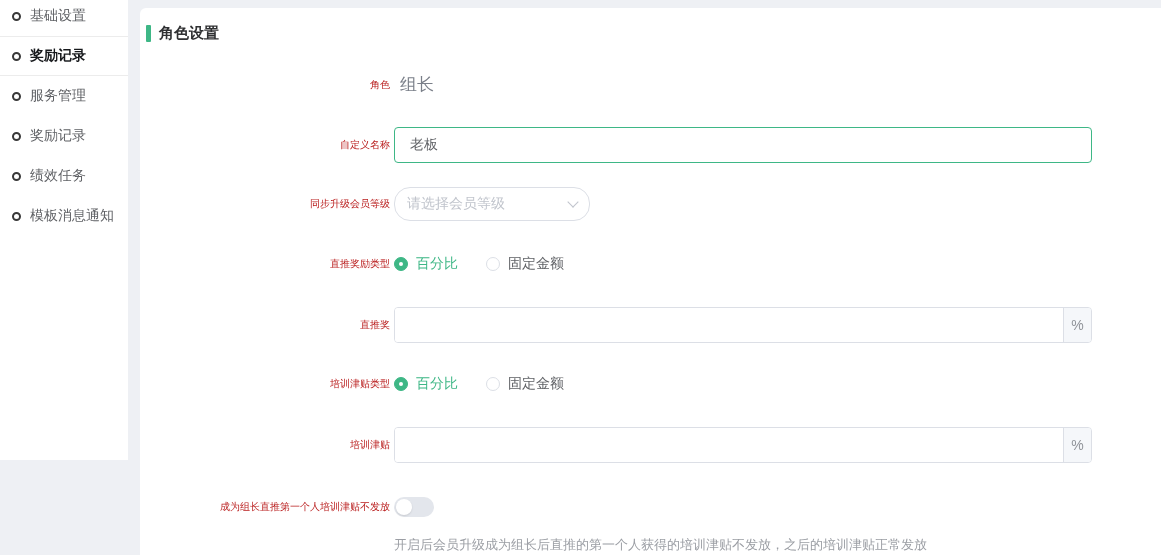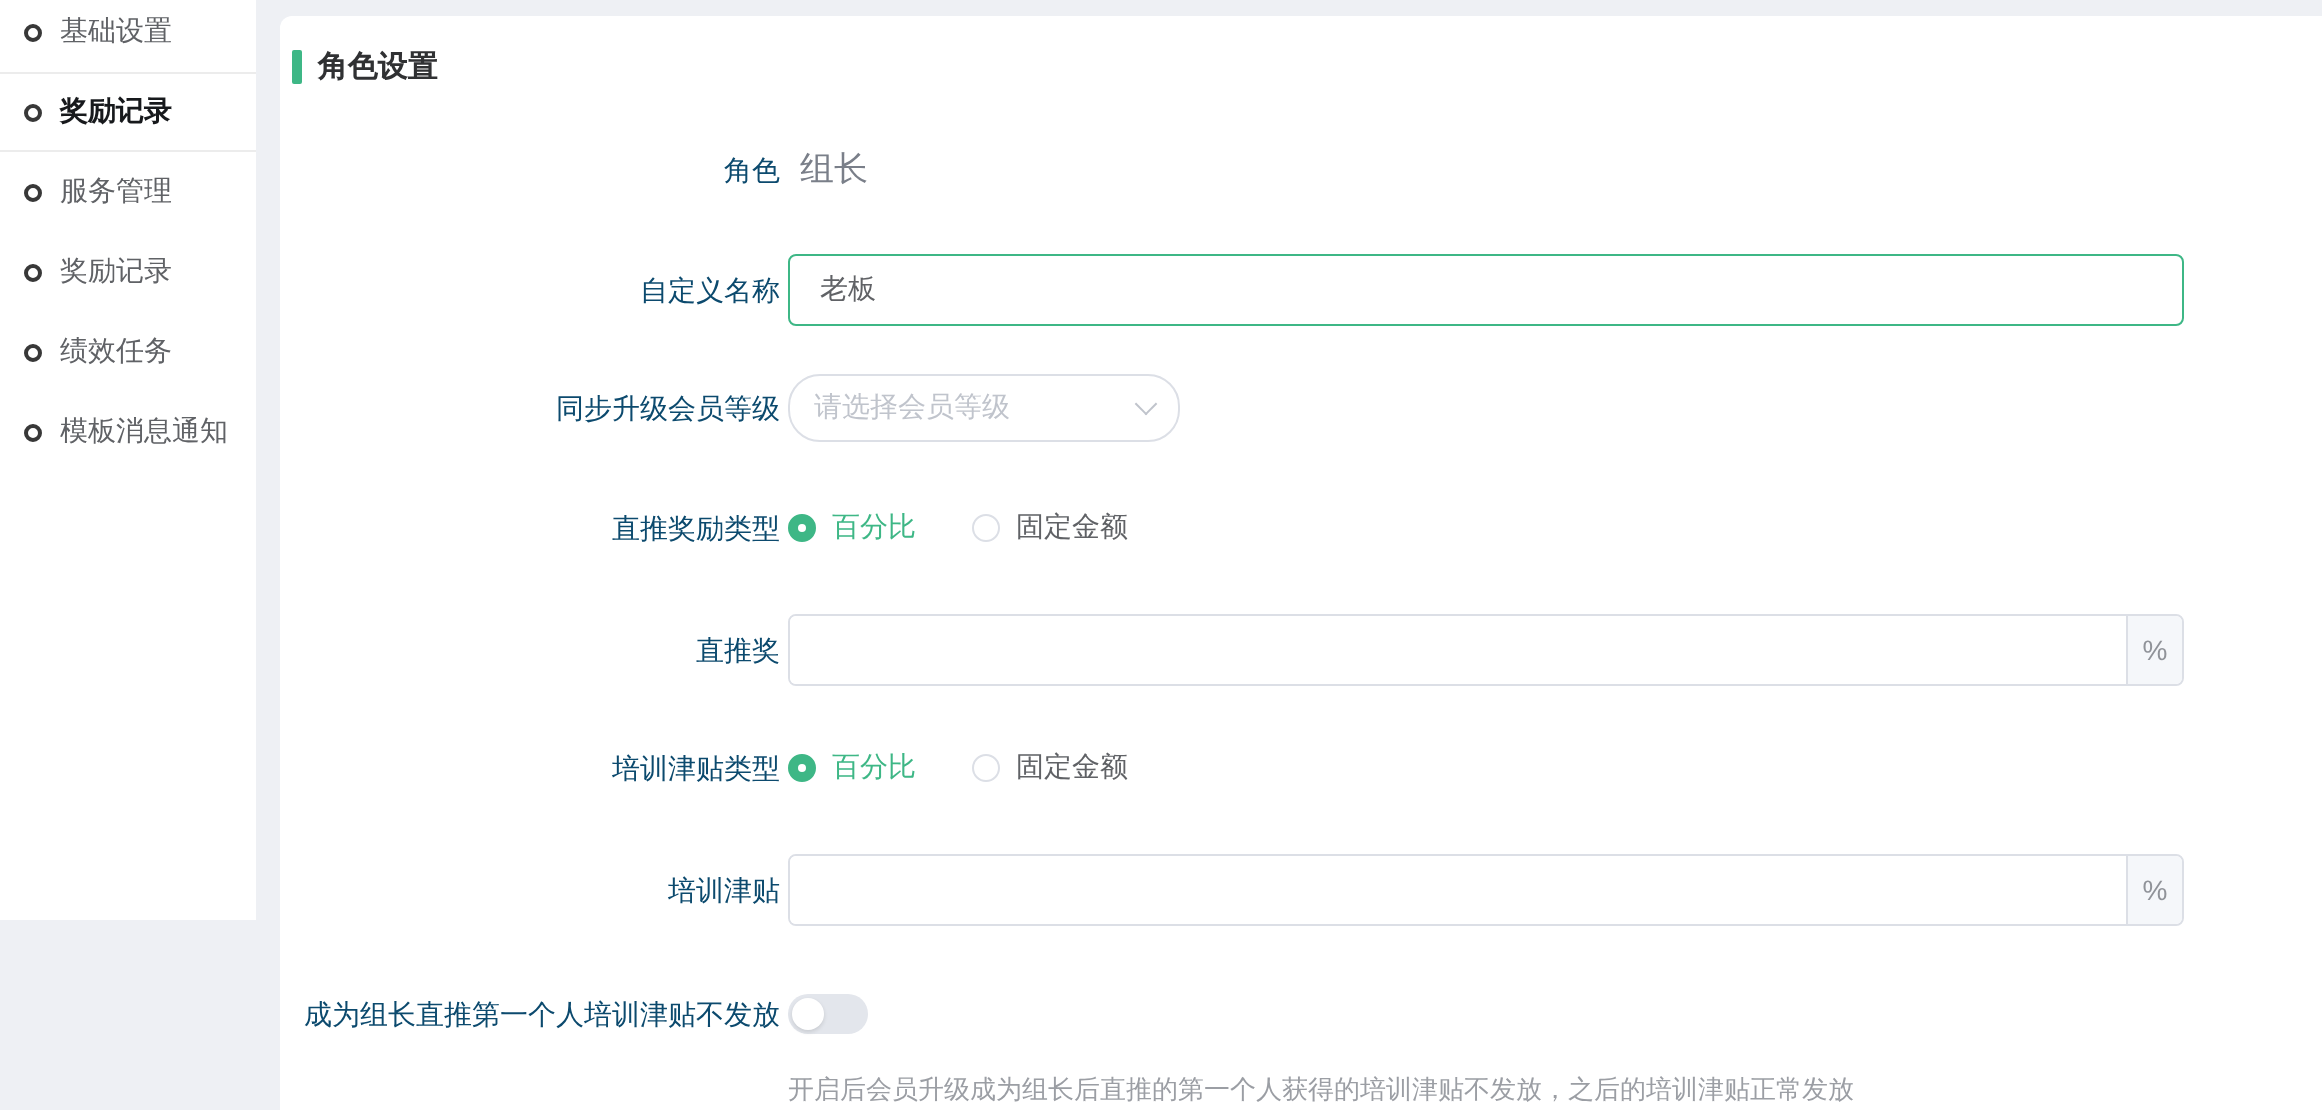--- a/index.html
+++ b/index.html
@@ -34,21 +34,21 @@
   .card {
     position:absolute; left:140px; top:8px; right:0; bottom:0;
     background:#fff; border-radius:6px 0 0 0;
   }
   .section-header { position:absolute; top:16px; left:6px; display:flex; align-items:center; }
   .accent-bar { width:5px; height:17px; background:#3eb786; border-radius:1px; }
   .section-title { font-size:15px; font-weight:bold; color:#303133; margin-left:8px; }
 
   .row { position:absolute; left:0; right:0; display:flex; }
   .form-label {
-    width:250px; text-align:right; color:#0c4a6e; font-size:14px; flex:0 0 auto;
+    width:250px; text-align:right; color:#b91c1c; font-size:10px; flex:0 0 auto;
   }
   .ctrl { margin-left:4px; }
 
   .role-value { font-size:17px; color:#7a7f89; margin-left:10px; line-height:36px; }
 
   .text-input {
     width:698px; height:36px; border:1px solid #dcdfe6; border-radius:4px;
     padding:0 15px; font-size:14px; color:#606266; outline:none; background:#fff;
     font-family:inherit;
   }

